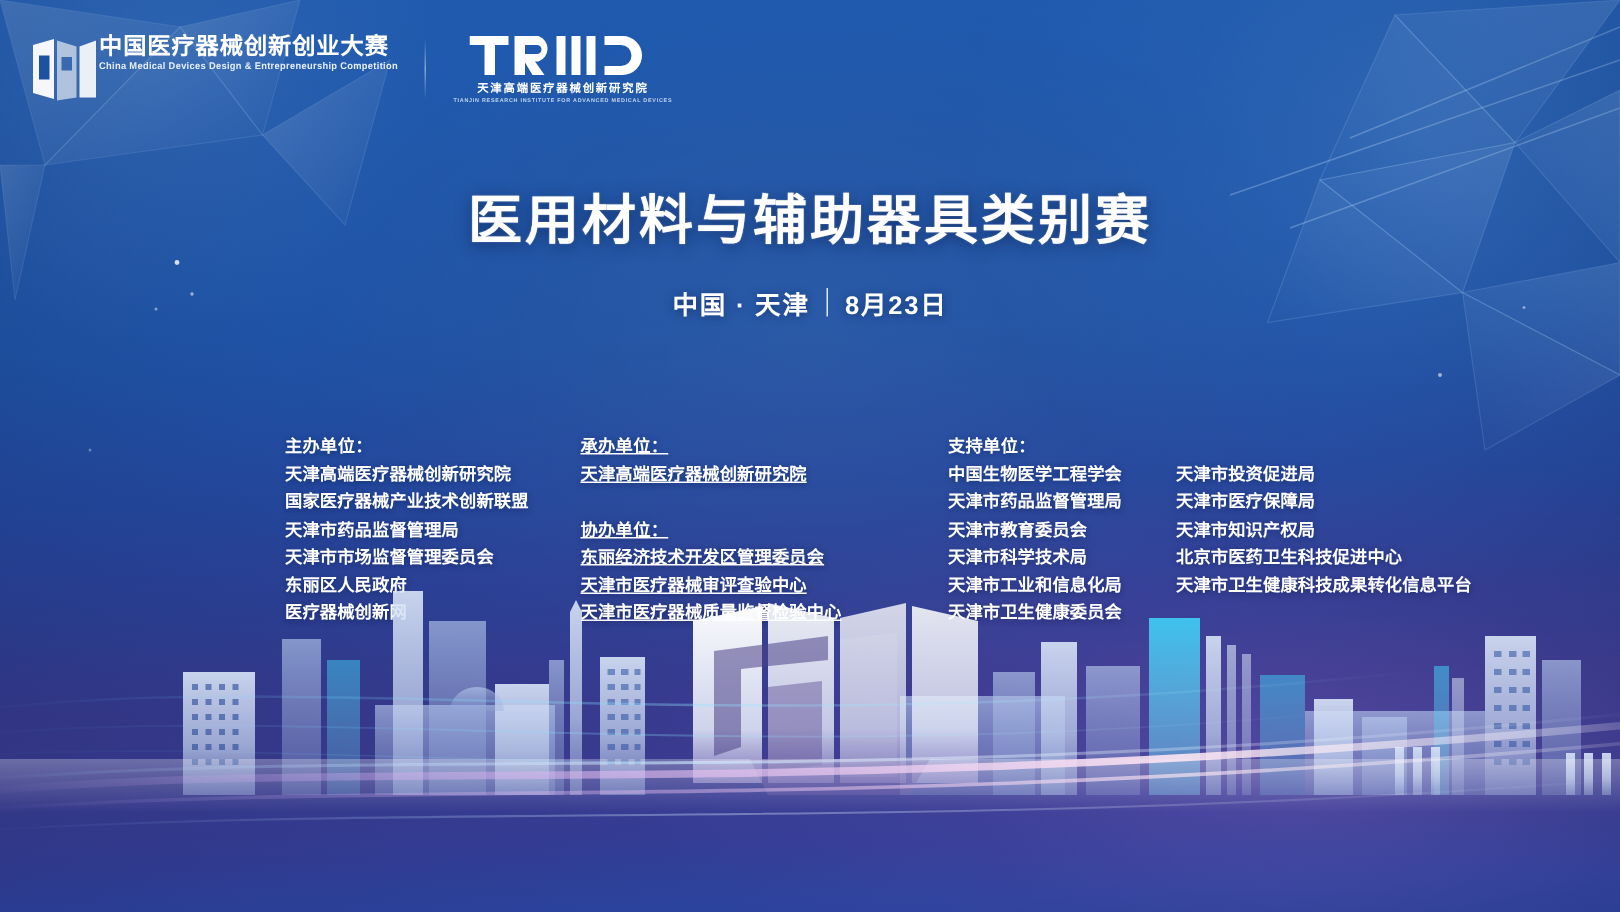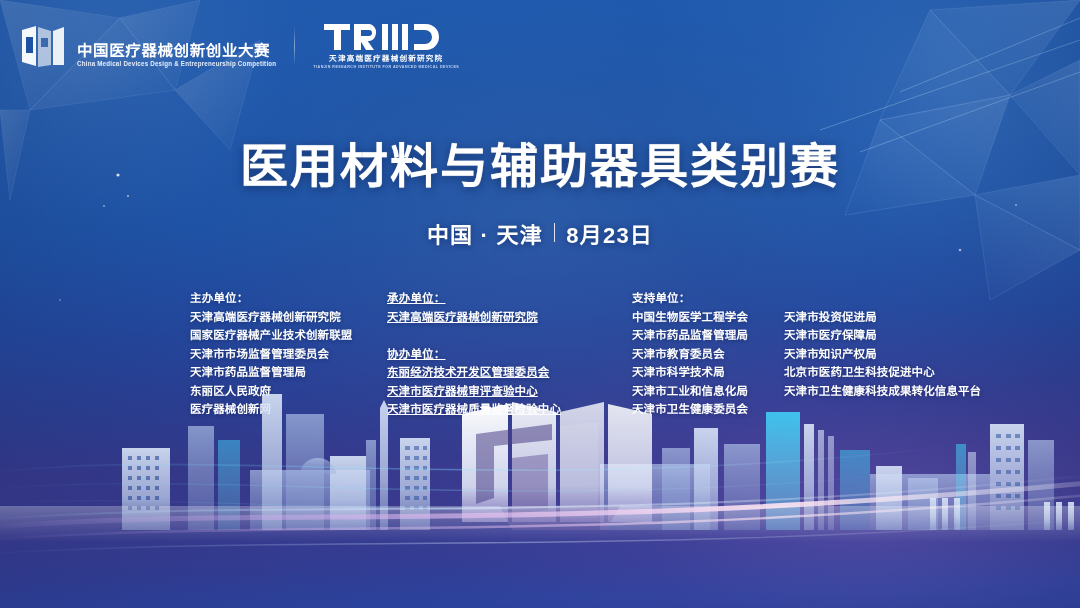--- a/index.html
+++ b/index.html
@@ -68,21 +68,21 @@
   svg.deco { position: absolute; inset: 0; width: 1080px; height: 608px; }
 
   
   .logo-bar {
     position: absolute;
     left: 20px; top: 22px;
     display: flex;
     align-items: center;
     gap: 18px;
   }
-  .logo-cmdc { display: flex; align-items: flex-end; gap: 11px; }
+  .logo-cmdc { display: flex; align-items: flex-start; }
   .door-mark { width: 46px; height: 44px; flex: 0 0 auto; }
   .cmdc-text { display: flex; flex-direction: column; gap: 3px; }
   .cmdc-cn {
     color: #ffffff;
     font-size: 15.5px;
     font-weight: 700;
     letter-spacing: 0.6px;
     line-height: 1;
     white-space: nowrap;
   }
@@ -131,33 +131,33 @@
     font-weight: 700;
     white-space: nowrap;
     text-shadow: 0 2px 10px rgba(8,24,70,0.55), 0 0 1px rgba(255,255,255,0.6);
   }
   .title-main {
     font-size: 50px;
     letter-spacing: 1px;
     line-height: 1.18;
   }
   .title-sub {
-    font-size: 48px;
+    font-size: 36px;
     letter-spacing: 2px;
     line-height: 1.18;
-    margin-top: 25px;
+    margin-top: 12px;
   }
   .subtitle-line {
     margin-top: 21px;
     display: flex;
     align-items: center;
     justify-content: center;
     gap: 11px;
     color: #ffffff;
-    font-size: 22px;
+    font-size: 17px;
     font-weight: 700;
     letter-spacing: 1.2px;
     text-shadow: 0 1px 6px rgba(8,24,70,0.5);
   }
   .subtitle-bar {
     width: 1.5px; height: 19px;
     background: rgba(255,255,255,0.85);
     display: inline-block;
   }
 
@@ -307,22 +307,22 @@
     </div>
   </div>
 
   <div class="orgs">
 
     <div class="org-col c1">
       <div class="org-group">
         <div class="org-head">主办单位：</div>
         <div class="org-item">天津高端医疗器械创新研究院</div>
         <div class="org-item">国家医疗器械产业技术创新联盟</div>
+        <div class="org-item">天津市药品监督管理局</div>
         <div class="org-item">天津市市场监督管理委员会</div>
-        <div class="org-item">天津市药品监督管理局</div>
         <div class="org-item">东丽区人民政府</div>
         <div class="org-item">医疗器械创新网</div>
       </div>
     </div>
 
     <div class="org-col c2">
       <div class="org-group">
         <div class="org-head">承办单位：</div>
         <div class="org-item">天津高端医疗器械创新研究院</div>
       </div>

